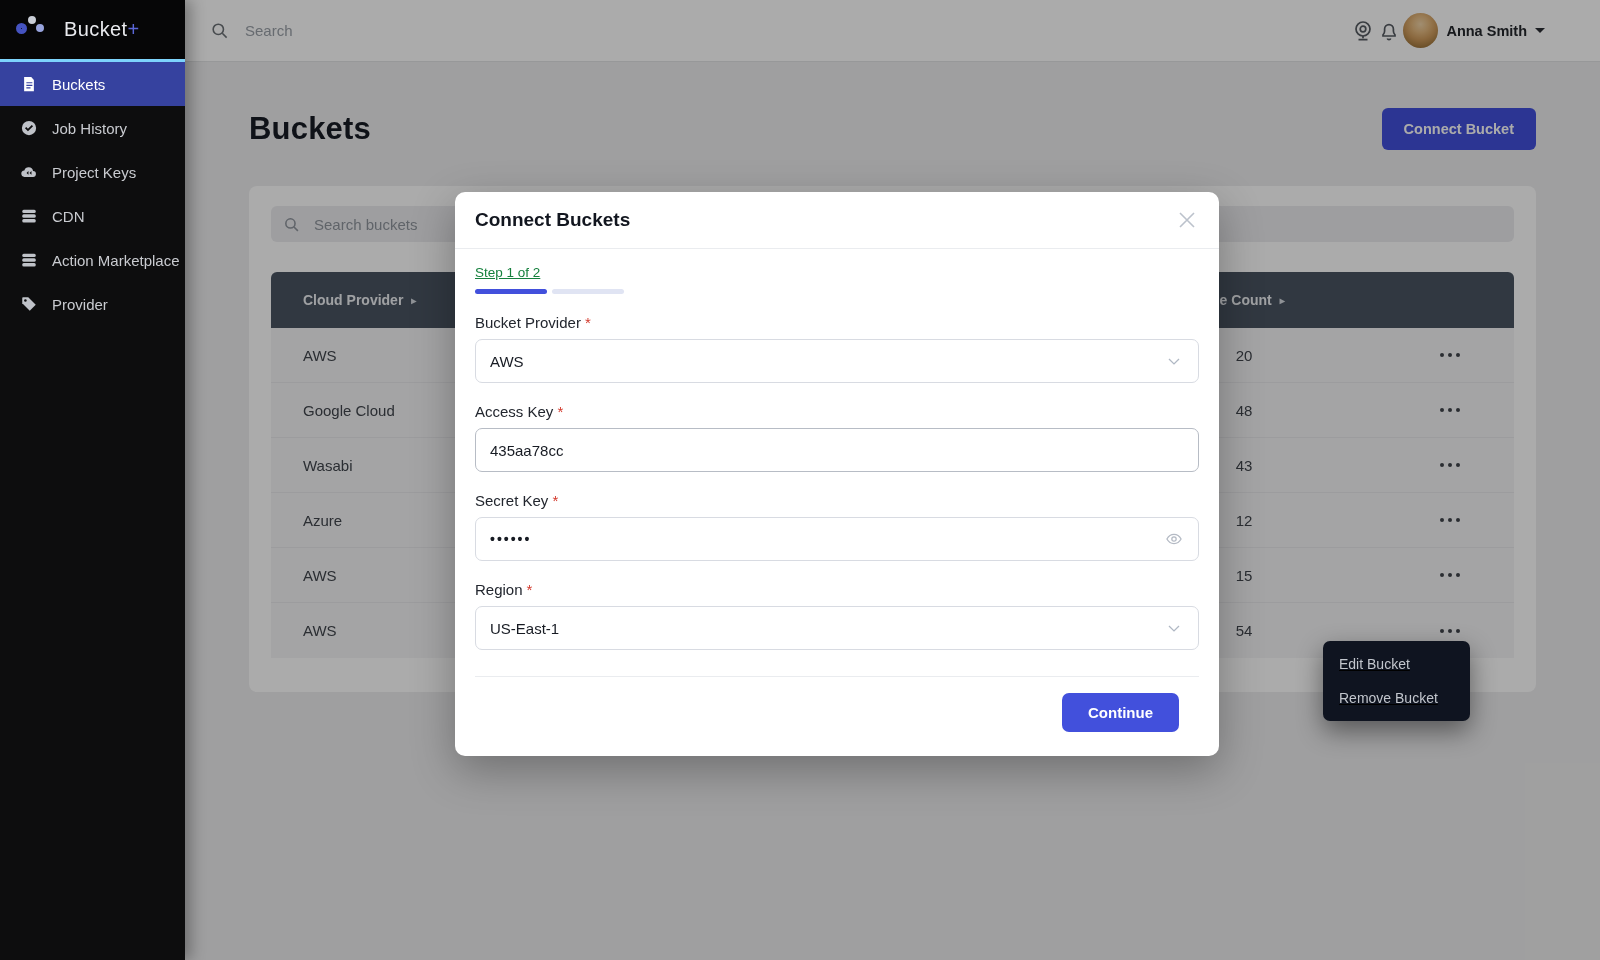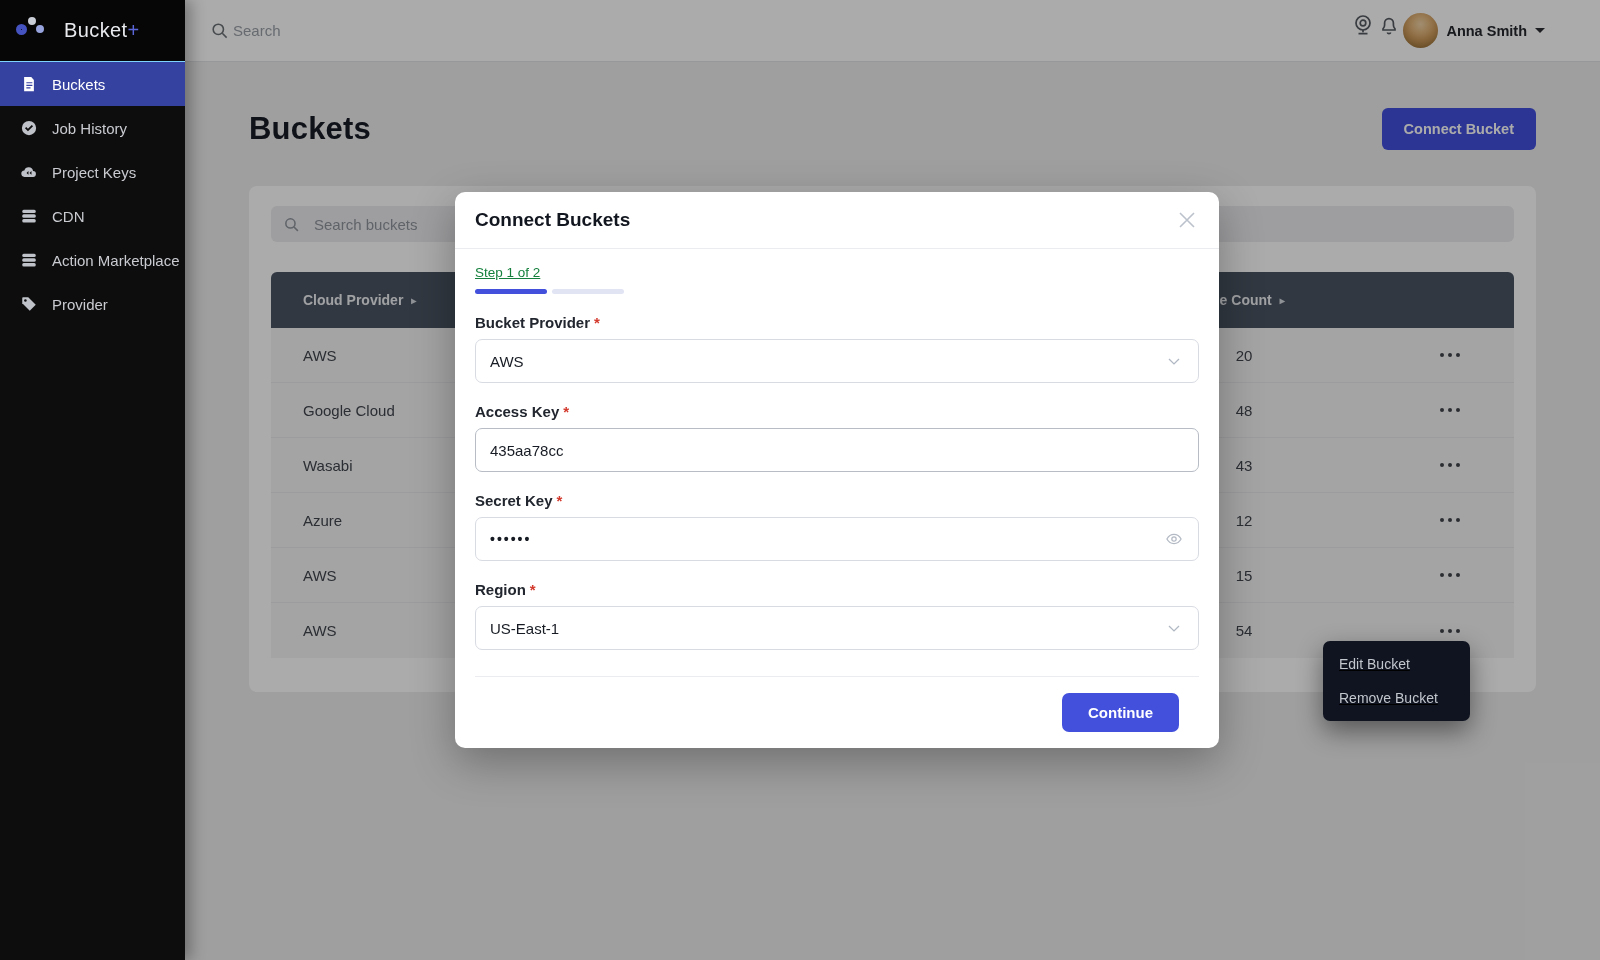--- a/index.html
+++ b/index.html
@@ -6,21 +6,21 @@
   html,body { margin:0; padding:0; }
   body {
     width:1600px; height:960px; position:relative; overflow:hidden;
     font-family:"Liberation Sans", sans-serif; background:#eeeeef;
   }
 
   
   .sidebar { position:absolute; left:0; top:0; width:185px; height:960px;
     background:#0d0d0e; z-index:50; box-shadow:6px 0 14px rgba(0,0,0,.30); }
   .logo-row { height:62px; background:#060607; display:flex; align-items:center;
-    padding-left:16px; border-bottom:1px solid #7dd3fc; }
+    padding-left:16px; border-bottom:3px solid #7dd3fc; }
   .logo-mark { position:relative; width:38px; height:28px; margin-right:10px; }
   .logo-mark .r1 { position:absolute; left:0; top:7px; width:11px; height:11px;
     border:5px solid #4553c0; border-radius:50%; }
   .logo-mark .r2 { position:absolute; left:12px; top:0; width:7px; height:7px;
     border:4px solid #c9cdd6; border-radius:50%; }
   .logo-mark .r3 { position:absolute; left:20px; top:8px; width:8px; height:8px;
     border:4px solid #97a3dd; border-radius:50%; }
   .logo-text { font-size:20px; color:#e9eaee; font-weight:500; letter-spacing:.4px; }
   .logo-plus { font-size:20px; color:#5b67d8; font-weight:500; }
   .nav-item { height:44px; display:flex; align-items:center; gap:14px;
@@ -30,25 +30,25 @@
   .nav-icon svg { width:18px; height:18px; }
   .ic-main { fill:#bfc2c8; }
   .active .ic-main { fill:#ffffff; }
   .cut { fill:#0d0d0e; }
   .active .cut { fill:var(--sidebar_active,#36429f); }
 
   
   .main { position:absolute; left:185px; right:0; top:0; bottom:0; background:#eeeeef; }
   .topbar { height:62px; background:#ffffff; border-bottom:1px solid #e2e3e5;
     display:flex; align-items:center; padding:0 55px 0 25px; }
-  .tb-search { display:flex; align-items:center; gap:2px; flex:1; }
+  .tb-search { display:flex; align-items:center; gap:14px; flex:1; }
   .tb-search input { border:none; outline:none; background:transparent;
     font-family:inherit; font-size:15px; color:#5a5f66; width:300px; }
   .tb-search input::placeholder { color:#9aa0a8; }
-  .tb-right { display:flex; gap:2px; }
+  .tb-right { display:flex; align-items:center; gap:2px; }
   .tb-icon { width:24px; height:24px; display:flex; cursor:pointer; }
   .avatar { width:35px; height:35px; border-radius:50%; cursor:pointer;
     background:radial-gradient(circle at 50% 32%, #f0d3a8 0%, #e3b87e 28%, #cd9a5c 52%, #a3793f 78%, #7d5c2e 100%); }
   .user { display:flex; align-items:center; gap:8px; cursor:pointer; }
   .user-name { font-size:14.5px; font-weight:bold; color:#24272c; }
   .caret-down { width:0; height:0; border-left:5px solid transparent;
     border-right:5px solid transparent; border-top:5px solid #2b2e33; }
 
   .content { padding:46px 64px 0; }
   .page-head { display:flex; justify-content:space-between; align-items:center; }
@@ -85,32 +85,32 @@
     border-radius:10px; z-index:20; box-shadow:0 14px 44px rgba(0,0,0,.30); }
   .modal-header { display:flex; justify-content:space-between; align-items:center;
     padding:16px 20px; border-bottom:1px solid #eaecef; }
   .modal-title { font-size:19px; font-weight:800; color:#12161f; }
   .close-btn { width:24px; height:24px; display:flex; cursor:pointer; }
   .modal-body { padding:16px 20px 0; }
   .step-text { font-size:13.5px; color:#15803d;text-decoration:underline; }
   .progress { display:flex; gap:5px; margin-top:9px; }
   .seg { width:72px; height:5px; border-radius:3px; background:#e0e4f3; }
   .seg.filled { background:var(--primary,#4250dc); }
-  .field-label { margin-top:20px; font-size:15px; font-weight:700; color:#22262e; }
+  .field-label { margin-top:20px; font-size:15px; font-weight:400; color:#22262e; }
   .req { color:var(--required_red,#d3392c); margin-left:4px; }
   .control { margin-top:8px; height:44px; border:1px solid #d8dbe2; border-radius:7px;
     display:flex; align-items:center; justify-content:space-between;
     padding:0 14px; font-size:15px; color:#171b23; cursor:pointer; background:#fff; }
   .control.strong-border { border-color:#b7bcc5; cursor:text; }
   .control input { border:none; outline:none; background:transparent; flex:1;
     font-family:inherit; font-size:15px; color:#171b23; padding:0; }
   .control input.pw { letter-spacing:2px; font-weight:bold; font-size:14px; }
   .chev svg, .eye svg { display:block; }
   .modal-footer { margin-top:26px; border-top:1px solid #eaecef;
-    padding:16px 20px 16px; display:flex; justify-content:flex-end; }
+    padding:16px 20px 24px; display:flex; justify-content:flex-end; }
   .btn-continue { background:var(--primary,#4250dc); color:#fff; font-family:inherit;
     font-weight:bold; font-size:15px; border:none; border-radius:7px;
     padding:11px 26px; cursor:pointer; }
 
   
   .ctx-menu { position:absolute; left:1323px; top:641px; width:147px;
     background:#0f1420; border-radius:7px; z-index:30; padding:6px 0;
     box-shadow:0 10px 26px rgba(0,0,0,.45);text-decoration:underline; }
   .ctx-item { padding:9px 16px; color:#c2c6cd; font-size:14px; cursor:pointer; }
 </style>

